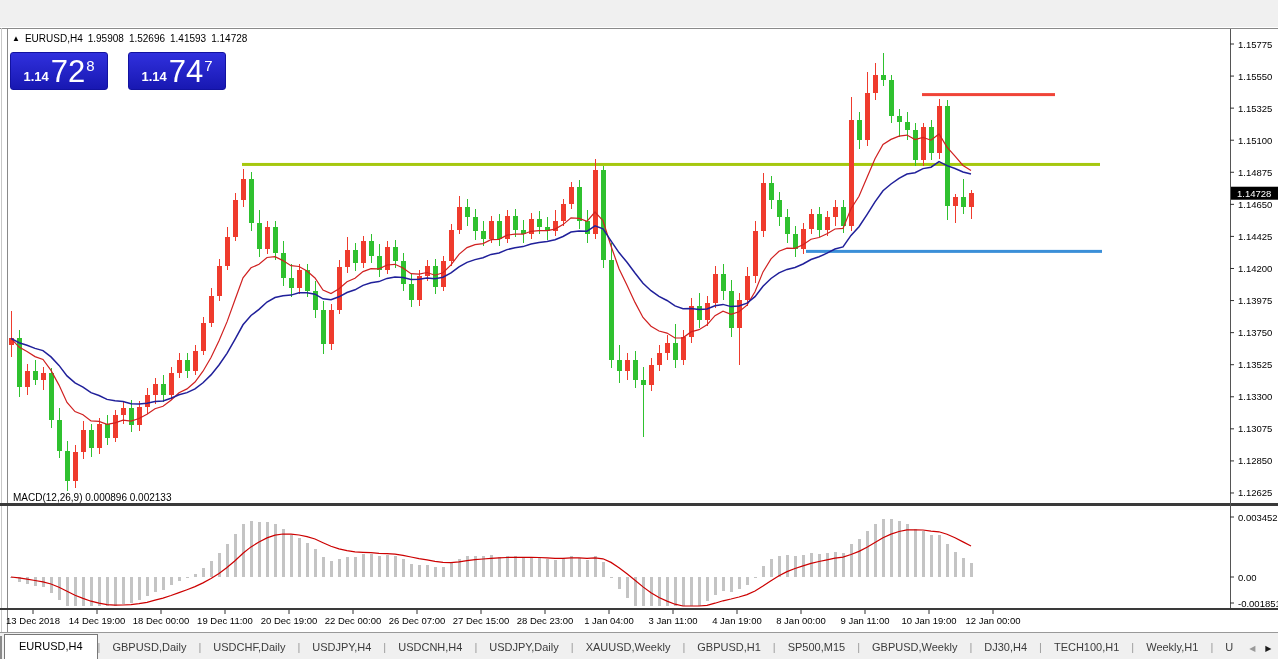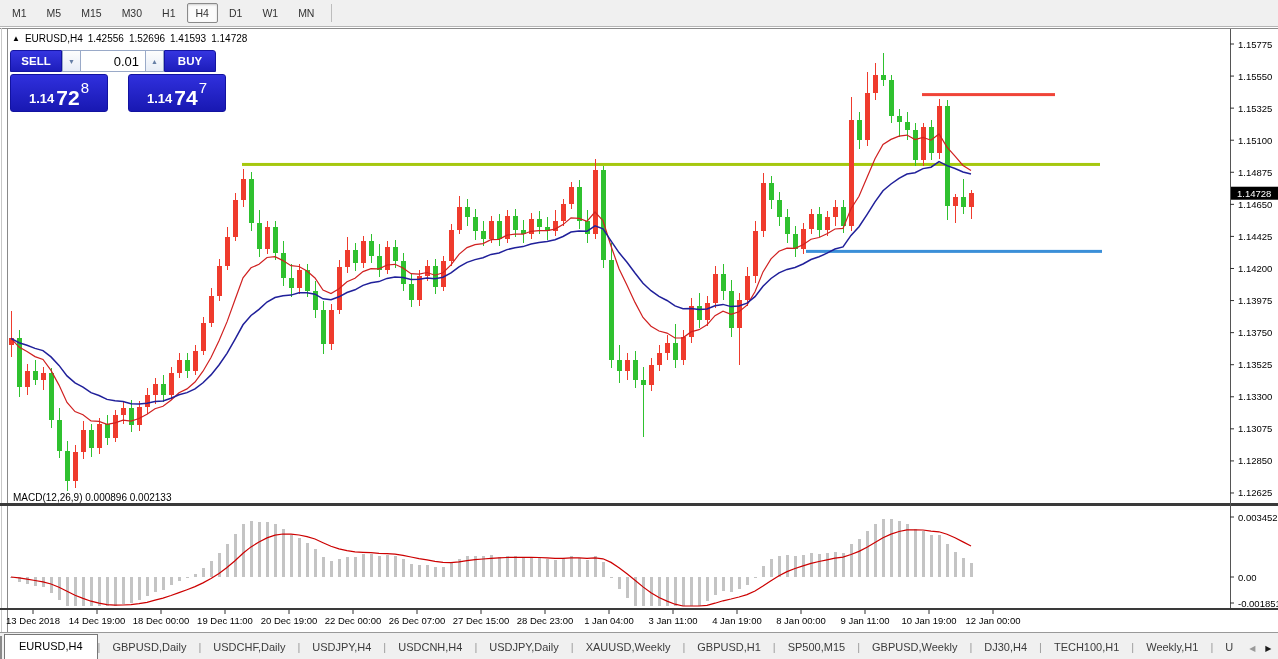--- a/index.html
+++ b/index.html
@@ -31,21 +31,21 @@
   .tw-btn.buy{border-radius:0 3px 0 0;}
   .spin-btn{width:19px;background:linear-gradient(#fdfdfd,#e7edf7);border:1px solid #9aaac8;
     color:#667fa6;font-size:7px;display:flex;align-items:center;justify-content:center;box-sizing:border-box;}
   .lot-input{width:64px;border:1px solid #9aaac8;border-left:none;border-right:none;
     font-family:"Liberation Sans",sans-serif;font-size:13px;text-align:right;padding:0 6px 0 0;box-sizing:border-box;outline:none;}
   .tw-row2{display:flex;gap:20px;margin-top:2px;}
   .price-panel{flex:1;height:38px;background:linear-gradient(#3030dd,#1818b2);border:1px solid #1212a0;
     border-radius:3px;color:#fff;display:flex;align-items:flex-end;justify-content:center;
     padding-bottom:3px;box-sizing:border-box;}
   .pp-small{font-size:13px;font-weight:700;margin-right:2px;line-height:1.5;}
-  .pp-big{font-size:21px;font-weight:700;line-height:.95;}
+  .pp-big{font-size:31px;font-weight:400;line-height:.95;}
   .pp-sup{font-size:15px;position:relative;top:-12px;margin-left:1px;}
 
   
   .macd-label{position:absolute;left:13px;top:492px;z-index:3;font-size:10px;color:#000;}
 
   
   .tabbar{position:absolute;left:0;bottom:0;width:1278px;height:27px;background:#f0f0f0;
     border-top:1px solid #999;display:flex;align-items:flex-end;z-index:5;box-sizing:border-box;}
   .tab-stub{width:5px;height:22px;background:#fafafa;border:1px solid #8a8a8a;border-bottom:none;margin-right:2px;}
   .tab{font-size:11px;color:#3c3c3c;padding:5px 12px 6px 12px;white-space:nowrap;line-height:1;}
@@ -521,50 +521,31 @@
         <text x="801" y="624" font-size="9.5" fill="#000" text-anchor="middle" font-family="Liberation Sans, sans-serif">8 Jan 00:00</text>
         <line x1="865" y1="610" x2="865" y2="614" stroke="#333" stroke-width="1"></line>
         <text x="865" y="624" font-size="9.5" fill="#000" text-anchor="middle" font-family="Liberation Sans, sans-serif">9 Jan 11:00</text>
         <line x1="929" y1="610" x2="929" y2="614" stroke="#333" stroke-width="1"></line>
         <text x="929" y="624" font-size="9.5" fill="#000" text-anchor="middle" font-family="Liberation Sans, sans-serif">10 Jan 19:00</text>
         <line x1="993" y1="610" x2="993" y2="614" stroke="#333" stroke-width="1"></line>
         <text x="993" y="624" font-size="9.5" fill="#000" text-anchor="middle" font-family="Liberation Sans, sans-serif">12 Jan 00:00</text>
       </g>
     </svg>
 
-  <div class="toolbar" id="tfbar">
-      <div class="tf-btn">M1</div>
-      <div class="tf-btn">M5</div>
-      <div class="tf-btn">M15</div>
-      <div class="tf-btn">M30</div>
-      <div class="tf-btn">H1</div>
-      <div class="tf-btn active">H4</div>
-      <div class="tf-btn">D1</div>
-      <div class="tf-btn">W1</div>
-      <div class="tf-btn">MN</div>
-      <div class="tb-sep"></div>
-    </div>
 
   <div class="ohlc-title">
     <span class="tri">▲</span>
     <span>EURUSD,H4</span>
-    <span>1.42556</span>
+    <span>1.95908</span>
     <span>1.52696</span>
     <span>1.41593</span>
     <span>1.14728</span>
   </div>
 
   <div class="trade-widget">
-    <div class="tw-row1">
-      <div class="tw-btn sell">SELL</div>
-      <div class="spin-btn">▼</div>
-      <input class="lot-input" value="0.01" style="">
-      <div class="spin-btn">▲</div>
-      <div class="tw-btn buy">BUY</div>
-    </div>
     <div class="tw-row2">
       <div class="price-panel">
         <span class="pp-small">1.14</span>
           <span class="pp-big">72</span>
           <span class="pp-sup">8</span>
       </div>
       <div class="price-panel">
         <span class="pp-small">1.14</span>
           <span class="pp-big">74</span>
           <span class="pp-sup">7</span>

